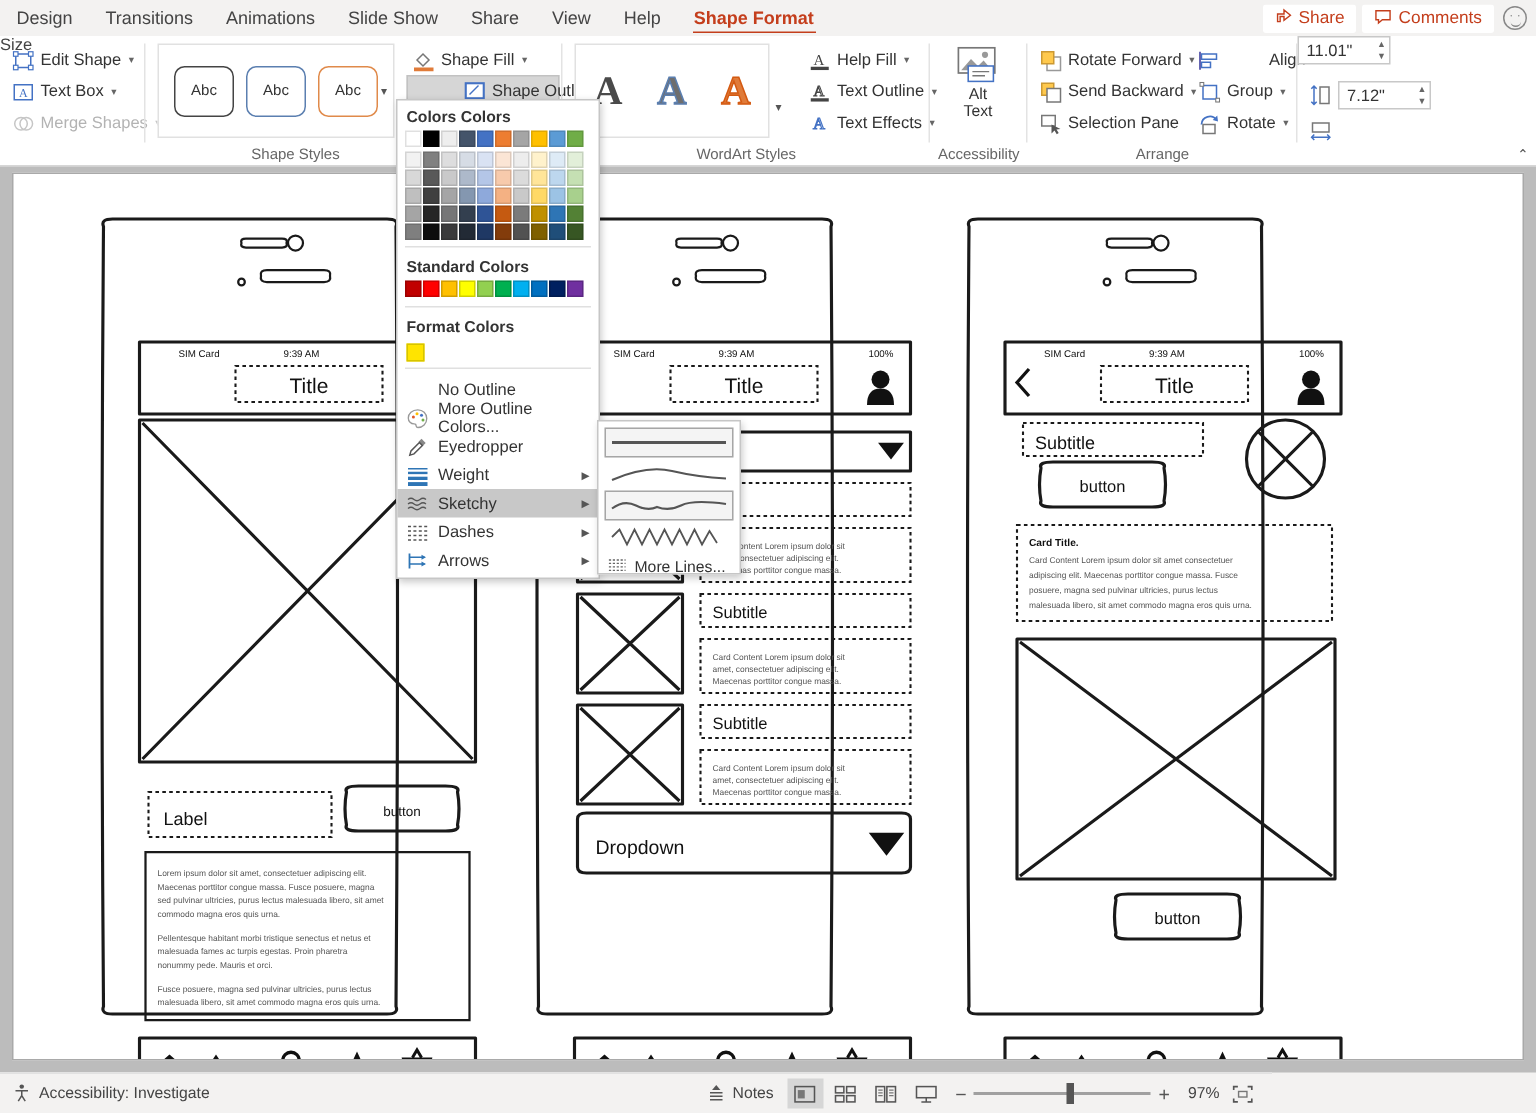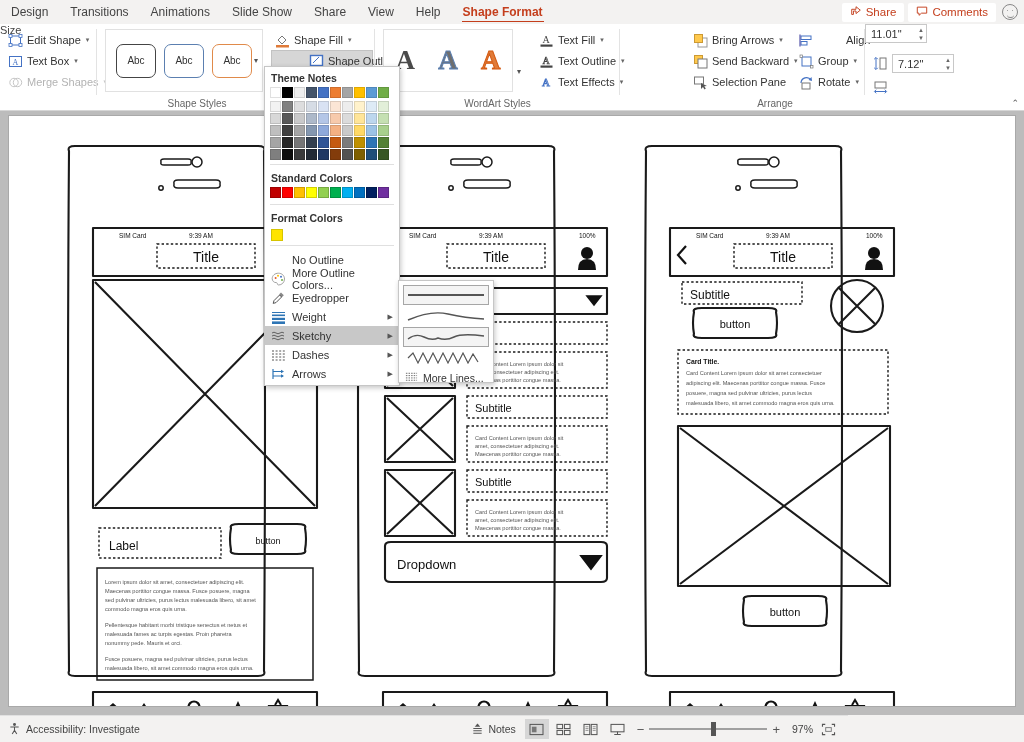--- a/index.html
+++ b/index.html
@@ -272,21 +272,21 @@
         <span class="wa wa3">A</span>
       </div>
       <div class="galmore" style="left:142px;top:43px;right:auto;">▾</div>
       <div class="cmd" style="position:absolute;left:160px;top:5px;">
         <span class="icn">
           <svg viewBox="0 0 15 15" width="15" height="15">
             <text x="7" y="10" font-size="10" text-anchor="middle" fill="#444" font-family="Liberation Serif,serif">A</text>
             <rect x="1.5" y="11.5" width="12" height="2.2" fill="#444"></rect>
           </svg>
         </span>
-        <span>Text Fill</span>
+        <span>Help Fill</span>
         <span class="car">▾</span>
       </div>
       <div class="cmd" style="position:absolute;left:160px;top:26px;">
         <span class="icn">
           <svg viewBox="0 0 15 15" width="15" height="15">
             <text x="7" y="10" font-size="10" text-anchor="middle" fill="none" stroke="#444" stroke-width=".7" font-family="Liberation Serif,serif">A</text>
             <rect x="1.5" y="11.5" width="12" height="2.2" fill="#444"></rect>
           </svg>
         </span>
         <span>Text Outline</span>
@@ -298,30 +298,47 @@
             <text x="7" y="11" font-size="11" text-anchor="middle" fill="none" stroke="#4472c4" stroke-width=".8" font-family="Liberation Serif,serif">A</text>
           </svg>
         </span>
         <span>Text Effects</span>
         <span class="car">▾</span>
       </div>
       <div class="glabel">WordArt Styles</div>
       <div class="sep"></div>
     </div>
 
+    <div class="rgroup" style="left:620px;width:65px;">
+      <div class="bigbtn" style="left:9px;top:6px;">
+        <span class="icn" style="width:32px;height:28px;flex:0 0 28px;">
+          <svg viewBox="0 0 34 30" width="32" height="28">
+            <rect x="3" y="2" width="26" height="18" fill="#fff" stroke="#777" stroke-width="1.2"></rect>
+            <path d="M5 18 L12 10 L17 15 L21 11 L27 18 Z" fill="#999"></path>
+            <circle cx="22" cy="7" r="2.2" fill="#999"></circle>
+            <rect x="10" y="15" width="18" height="11" fill="#fff" stroke="#4472c4" stroke-width="1.1"></rect>
+            <path d="M13 19 h12 M13 22 h9" stroke="#777" stroke-width="1"></path>
+          </svg>
+        </span>
+        <span>Alt</span>
+        <span>Text</span>
+      </div>
+      <div class="glabel">Accessibility</div>
+      <div class="sep"></div>
+    </div>
 
     <div class="rgroup" style="left:685px;width:180px;">
       <div class="cmd" style="position:absolute;left:4px;top:5px;">
         <span class="icn">
           <svg viewBox="0 0 15 15" width="15" height="15">
             <rect x="5" y="5" width="9" height="9" fill="none" stroke="#999" stroke-width="1"></rect>
             <rect x="1.5" y="1.5" width="8" height="8" fill="#ffc94d" stroke="#cc9933" stroke-width="1"></rect>
           </svg>
         </span>
-        <span>Bring Arrows</span>
+        <span>Rotate Forward</span>
         <span class="car">▾</span>
       </div>
       <div class="cmd" style="position:absolute;left:4px;top:26px;">
         <span class="icn">
           <svg viewBox="0 0 15 15" width="15" height="15">
             <rect x="1.5" y="1.5" width="8" height="8" fill="#ffc94d" stroke="#cc9933" stroke-width="1"></rect>
             <rect x="5" y="5" width="9" height="9" fill="#fff" stroke="#777" stroke-width="1"></rect>
           </svg>
         </span>
         <span>Send Backward</span>
@@ -404,21 +421,21 @@
             <i>▼</i>
           </span>
         </div>
       </div>
       <div class="glabel" style="left:0;width:110px;">Size</div>
       <div class="collapse">⌃</div>
     </div>
   </div>
 
   <div class="menu">
-    <div class="menuhdr">Theme Notes</div>
+    <div class="menuhdr">Colors Colors</div>
     <div class="swgrid" id="theme-grid">
       <div class="swcol">
         <div class="sw" style="background: rgb(255, 255, 255); border: 0.5px solid rgba(0, 0, 0, 0.12);"></div>
         <div class="sw" style="background: rgb(242, 242, 242); border: 0.5px solid rgba(0, 0, 0, 0.12);"></div>
         <div class="sw" style="background: rgb(216, 216, 216); border: 0.5px solid rgba(0, 0, 0, 0.12);"></div>
         <div class="sw" style="background: rgb(191, 191, 191); border: 0.5px solid rgba(0, 0, 0, 0.12);"></div>
         <div class="sw" style="background: rgb(165, 165, 165); border: 0.5px solid rgba(0, 0, 0, 0.12);"></div>
         <div class="sw" style="background: rgb(127, 127, 127); border: 0.5px solid rgba(0, 0, 0, 0.12);"></div>
       </div>
       <div class="swcol">

